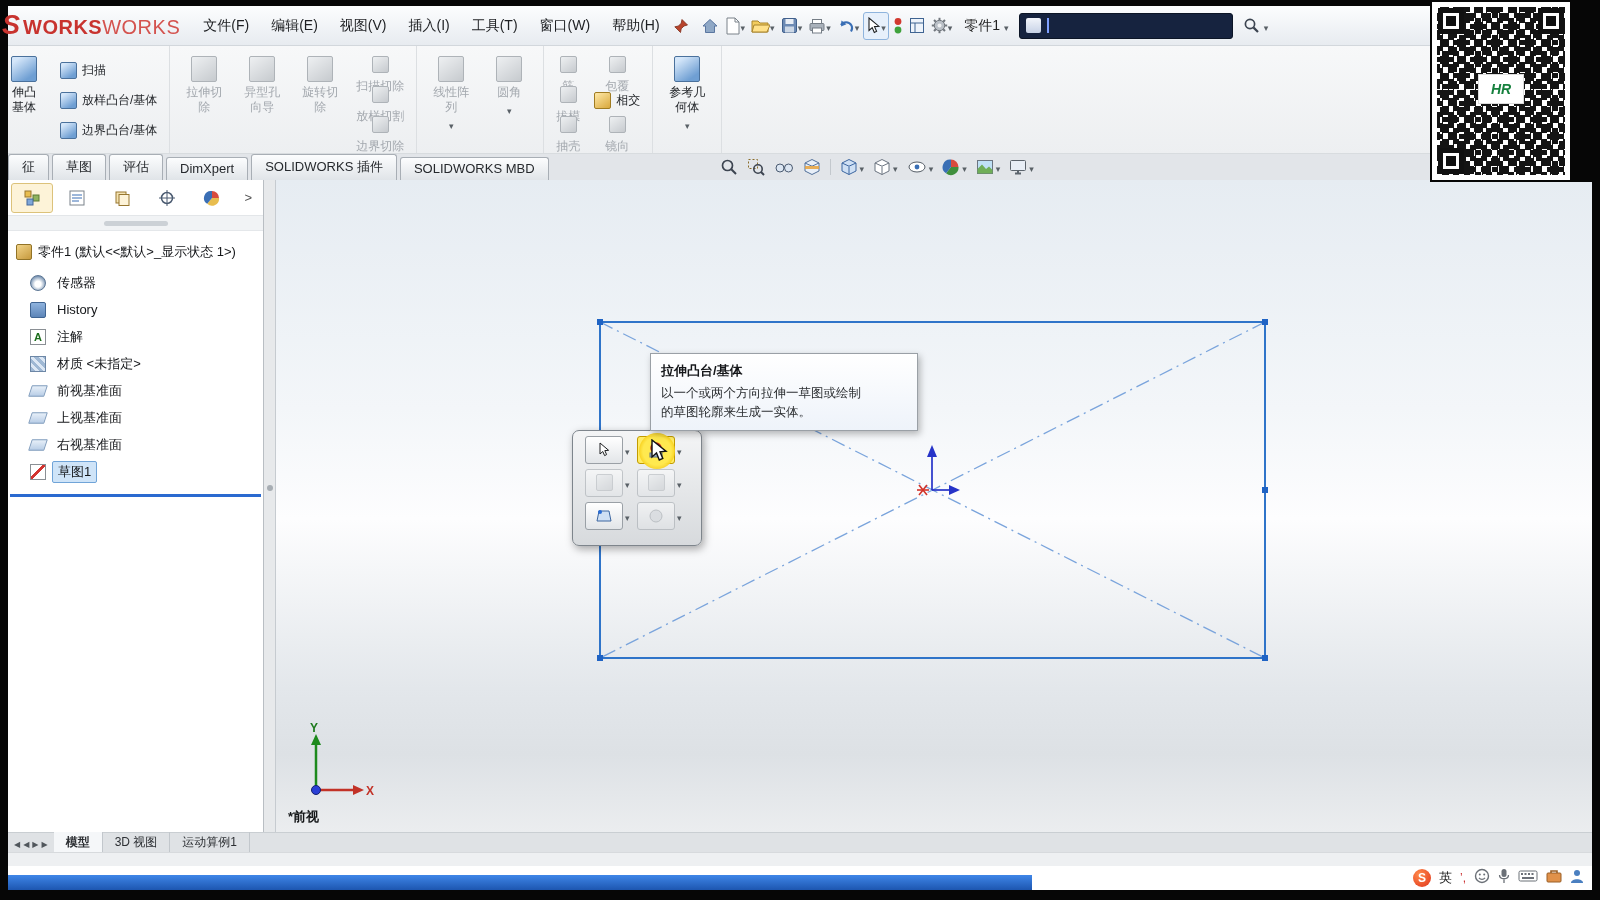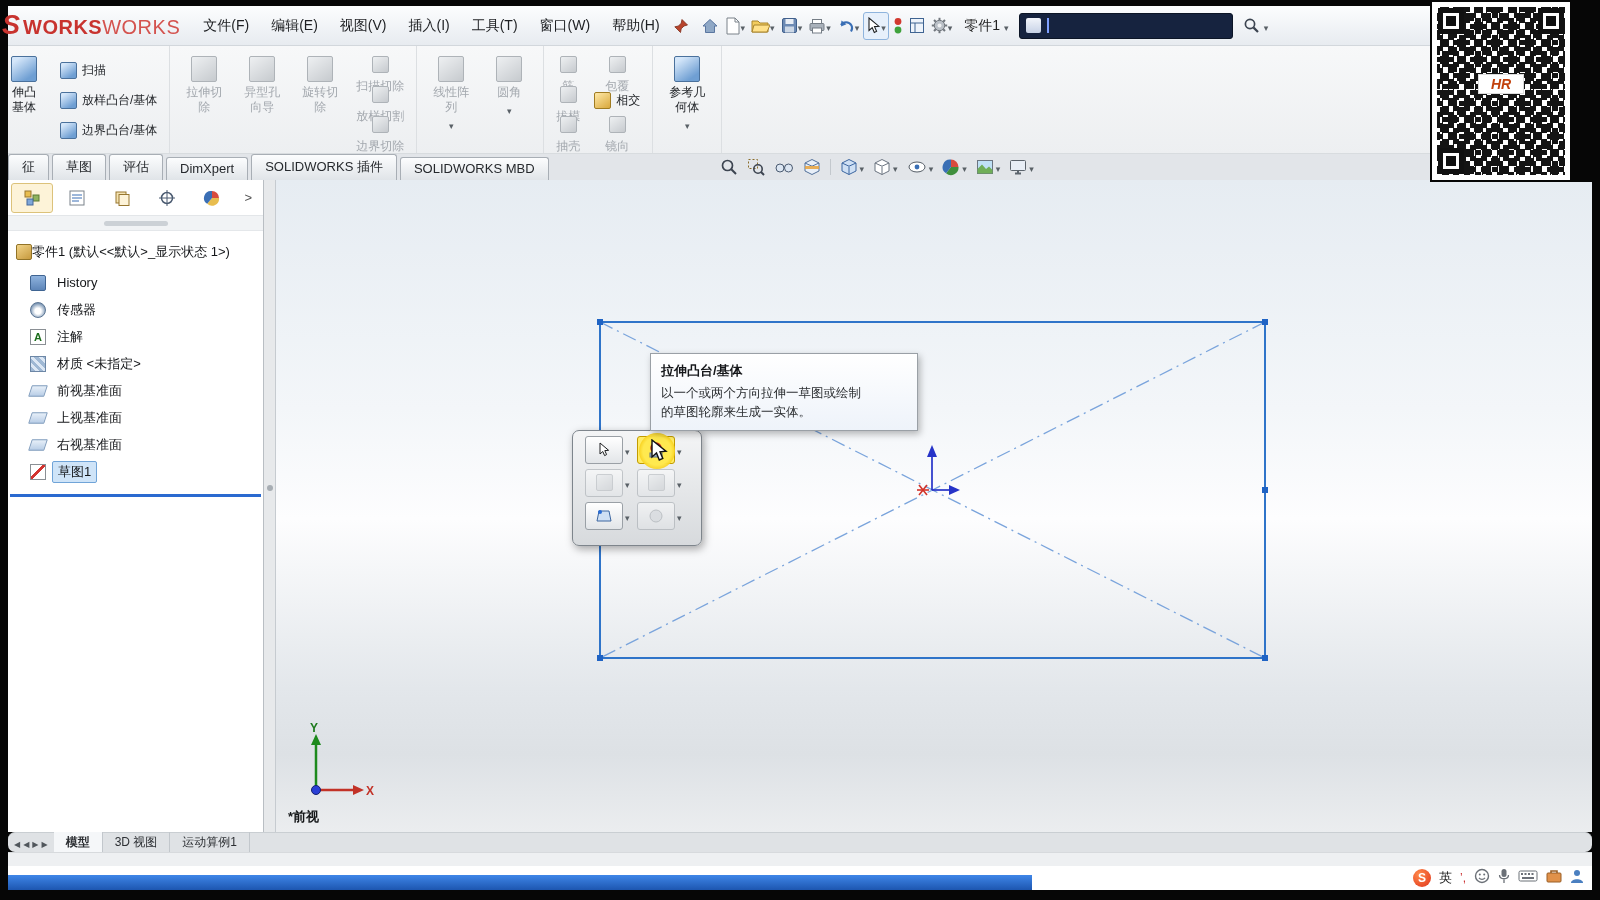--- a/index.html
+++ b/index.html
@@ -51,21 +51,21 @@
 
 
 .treepanel{position:absolute;left:8px;top:180px;width:256px;height:652px;background:#ffffff;border-right:1px solid #b9bec3;overflow:hidden;}
 .paneltabs{height:36px;display:flex;align-items:center;gap:3px;border-bottom:1px solid #e3e6e9;padding:0 3px;}
 .ptab{width:42px;height:30px;display:flex;align-items:center;justify-content:center;border-radius:3px;}
 .ptab.active{background:#fdf3d8;border:1px solid #dcc27a;}
 .pchev{margin-left:auto;color:#555;font-size:13px;padding-right:8px;}
 .pchev::before{content:">";}
 .pscroll{height:15px;background:#f1f3f5;border-bottom:1px solid #e4e7ea;display:flex;align-items:center;justify-content:center;}
 .dotbar{width:64px;height:5px;border-radius:3px;background:#ccd1d6;}
-.troot{display:flex;align-items:center;font-size:13px;color:#141619;padding:12px 2px 8px 8px;white-space:nowrap;}
+.troot{display:flex;align-items:center;gap:6px;font-size:13px;color:#141619;padding:12px 2px 8px 8px;white-space:nowrap;}
 .titem{display:flex;align-items:center;gap:6px;font-size:13px;color:#141619;height:27px;padding-left:22px;white-space:nowrap;}
 .titem .tlabel{padding:1px 5px;}
 .titem.sel .tlabel{background:#cfe4f8;border:1px solid #70a4d8;border-radius:2px;}
 .rollback{height:3px;background:#2a6ad0;margin:9px 2px 0;}
 .ticon{width:16px;height:16px;flex:0 0 16px;display:inline-block;}
 .i-part{background:linear-gradient(145deg,#f2d489,#c69a3e);border:1px solid #927327;border-radius:2px;}
 .i-hist{background:linear-gradient(#8fb3de,#5d85b8);border:1px solid #3f6492;border-radius:2px;}
 .i-sensor{background:radial-gradient(circle at 50% 58%,#fff 28%,#7d97b5 72%);border:1px solid #5c7694;border-radius:50%;}
 .i-note{background:#fff;border:1px solid #8a8f94;display:flex;align-items:center;justify-content:center;}
 .i-note::before{content:"A";font-size:11px;font-weight:bold;color:#1c6e1c;}
@@ -95,21 +95,21 @@
 
 .ctxbar{position:absolute;left:296px;top:250px;width:130px;height:116px;background:linear-gradient(#f4f5f6,#d7dadd);border:1.5px solid #7e858c;border-radius:7px;box-shadow:2px 3px 8px rgba(0,0,0,.35);z-index:25;display:grid;grid-template-columns:40px 12px 40px 12px;grid-auto-rows:33px;align-items:center;justify-content:center;padding-top:2px;}
 .cbtn{width:38px;height:28px;display:flex;align-items:center;justify-content:center;border:1px solid #9aa0a6;border-radius:3px;background:linear-gradient(#ffffff,#e2e5e8);position:relative;}
 .cbtn.off{opacity:.5;}
 .cbtn.hl{border-color:#c29b00;background:#ffec66;}
 .cbtn.hl::before{content:"";position:absolute;left:1px;top:-4px;width:36px;height:36px;border-radius:50%;background:radial-gradient(circle,#ffe94f 55%,rgba(245,196,0,.85) 78%,rgba(245,196,0,0) 100%);z-index:0;}
 .cbtn.hl svg{position:relative;z-index:1;}
 .ctx-cursor{position:absolute;left:76px;top:8px;z-index:40;}
 
 
-.bottomtabs{position:absolute;left:8px;top:832px;width:1584px;height:20px;background:#dfe2e5;border-top:1px solid #c9ced2;display:flex;align-items:center;font-size:12px;color:#2c2f33;border-radius:7px;}
+.bottomtabs{position:absolute;left:8px;top:832px;width:1584px;height:20px;background:#dfe2e5;border-top:1px solid #c9ced2;display:flex;align-items:center;font-size:12px;color:#2c2f33;}
 .bt-nav{display:flex;gap:3px;padding:0 6px;color:#50565c;}
 .arr-l::before{content:"◀";font-size:8px;}
 .arr-r::before{content:"▶";font-size:8px;}
 .btab{padding:2px 12px;border-right:1px solid #c2c7cc;white-space:nowrap;}
 .btab.active{background:#f5f7f9;font-weight:bold;}
 .statusbar{position:absolute;left:8px;top:852px;width:1584px;height:14px;background:#eef0f2;border-top:1px solid #d7dadd;}
 .taskbar{position:absolute;left:8px;top:866px;width:1584px;height:24px;background:#ffffff;}
 .bluebar{position:absolute;left:0;top:9px;width:1024px;height:15px;background:linear-gradient(#3f86e8,#1d56b0);}
 .tb-icons{position:absolute;right:8px;top:0;height:24px;display:flex;align-items:center;gap:8px;}
 .sogou{width:18px;height:18px;border-radius:50%;background:radial-gradient(circle at 35% 30%,#ff8a4b,#e0341b);display:flex;align-items:center;justify-content:center;}
@@ -118,21 +118,21 @@
 .ime-punct{font-size:12px;color:#c33;}
 
 
 .qrwrap{position:absolute;left:1430px;top:0;width:162px;height:182px;background:#060606;z-index:50;}
 .qrbox{position:absolute;left:2px;top:2px;width:138px;height:178px;background:#fff;}
 .qrpat{position:absolute;left:5px;top:5px;right:5px;bottom:5px;background:
  repeating-conic-gradient(from 0deg,#141414 0% 25%,transparent 25% 50%) 0 0/11px 11px,
  repeating-conic-gradient(from 0deg,#141414 0% 25%,transparent 25% 50%) 3px 6px/17px 17px,#fff;}
 .finder{position:absolute;width:26px;height:26px;border:5px solid #111;background:#fff;}
 .finder::after{content:"";position:absolute;left:3px;top:3px;width:10px;height:10px;background:#111;}
-.qrlabel{position:absolute;left:46px;top:72px;width:46px;height:20px;background:#fff;border:1px solid #dcdcdc;display:flex;align-items:center;justify-content:center;font-style:italic;font-weight:bold;font-size:14px;color:#c2410c;}
+.qrlabel{position:absolute;left:46px;top:72px;width:46px;height:30px;background:#fff;border:1px solid #dcdcdc;display:flex;align-items:center;justify-content:center;font-style:italic;font-weight:bold;font-size:14px;color:#15803d;}
 </style>
 </head>
 <body>
 
 <div id="app">
 
   <div class="titlebar">
     <div class="logo">
       <span class="logo-mark">S</span>
       <span class="logo-solid">WORKS</span>
@@ -487,26 +487,26 @@
     </div>
     <div class="pscroll">
         <span class="dotbar"></span>
       </div>
 
     <div class="troot">
       <span class="ticon i-part"></span>
       <span>零件1 (默认&lt;&lt;默认&gt;_显示状态 1&gt;)</span>
     </div>
     <div class="titem">
+      <span class="ticon i-sensor"></span>
+      <span class="tlabel">传感器</span>
+    </div>
+    <div class="titem">
       <span class="ticon i-hist"></span>
       <span class="tlabel">History</span>
-    </div>
-    <div class="titem">
-      <span class="ticon i-sensor"></span>
-      <span class="tlabel">传感器</span>
     </div>
     <div class="titem">
       <span class="ticon i-note"></span>
       <span class="tlabel">注解</span>
     </div>
     <div class="titem">
       <span class="ticon i-mat"></span>
       <span class="tlabel">材质 &lt;未指定&gt;</span>
     </div>
     <div class="titem">

